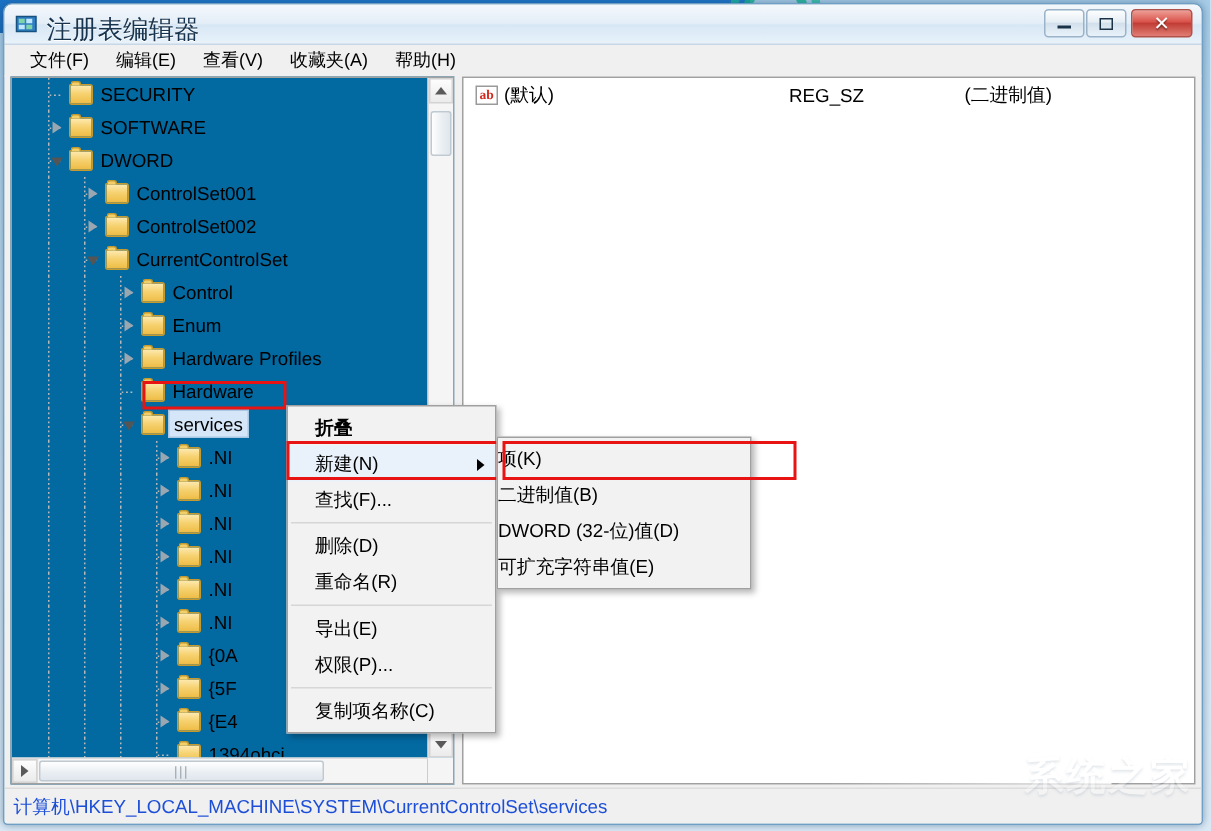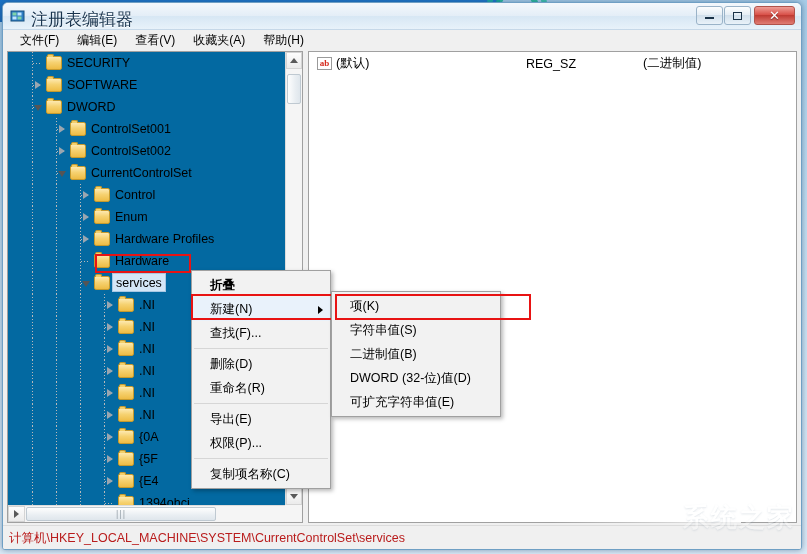--- a/index.html
+++ b/index.html
@@ -212,21 +212,21 @@
     font-size:9px;line-height:11px;text-align:center;
     color:#d52b1e;font-weight:bold;font-family:"Liberation Serif",serif;
     box-sizing:border-box;flex:none;
   }
   
   #statusbar{
     position:absolute;left:0;bottom:0;width:100%;height:24px;
     background:#f0f0f0;border-top:1px solid #dcdcdc;box-sizing:border-box;
   }
   #status-text{
-    position:absolute;left:6px;top:4px;font-size:12.5px;color:#b91c1c;white-space:nowrap;
+    position:absolute;left:6px;top:4px;font-size:12.5px;color:#1d4ed8;white-space:nowrap;
   }
   
   #ctx{
     position:absolute;left:188px;top:267px;width:140px;
     background:#f2f2f2;border:1px solid #a0a0a0;
     box-shadow:2px 2px 4px rgba(0,0,0,.28);
     z-index:40;padding:2px 0;box-sizing:border-box;
   }
   .ci{
     position:relative;height:24px;line-height:24px;
@@ -244,21 +244,21 @@
     border:2px solid #e81313;box-sizing:border-box;pointer-events:none;
   }
   
   #sub{
     position:absolute;left:328px;top:288px;width:170px;
     background:#f2f2f2;border:1px solid #a0a0a0;
     box-shadow:2px 2px 4px rgba(0,0,0,.28);
     z-index:41;padding:2px 0;box-sizing:border-box;
   }
   .si{
-    height:24px;line-height:24px;padding-left:18px;
+    height:24px;line-height:24px;
     font-size:12.5px;color:#000;white-space:nowrap;cursor:default;
   }
   #sub-hl-box{
     position:absolute;left:3px;top:2px;width:196px;height:26px;
     border:2px solid #e81313;box-sizing:border-box;pointer-events:none;z-index:42;
   }
   
   #watermark{
     position:absolute;right:6px;bottom:14px;
     z-index:30;pointer-events:none;opacity:.30;text-align:center;
@@ -601,21 +601,20 @@
         <div class="ci">权限(P)...</div>
         <div class="csep"></div>
         <div class="ci">复制项名称(C)</div>
       </div>
     <div id="ctx-hl-box"></div>
   </div>
 
   <div id="sub">
     <div id="sub-items">
         <div class="si hl">项(K)</div>
-        <div class="si">字符串值(S)</div>
         <div class="si">二进制值(B)</div>
         <div class="si">DWORD (32-位)值(D)</div>
         <div class="si">可扩充字符串值(E)</div>
       </div>
     <div id="sub-hl-box"></div>
   </div>
 
   <div id="services-hl"></div>
 
   <div id="wm-line"></div>

